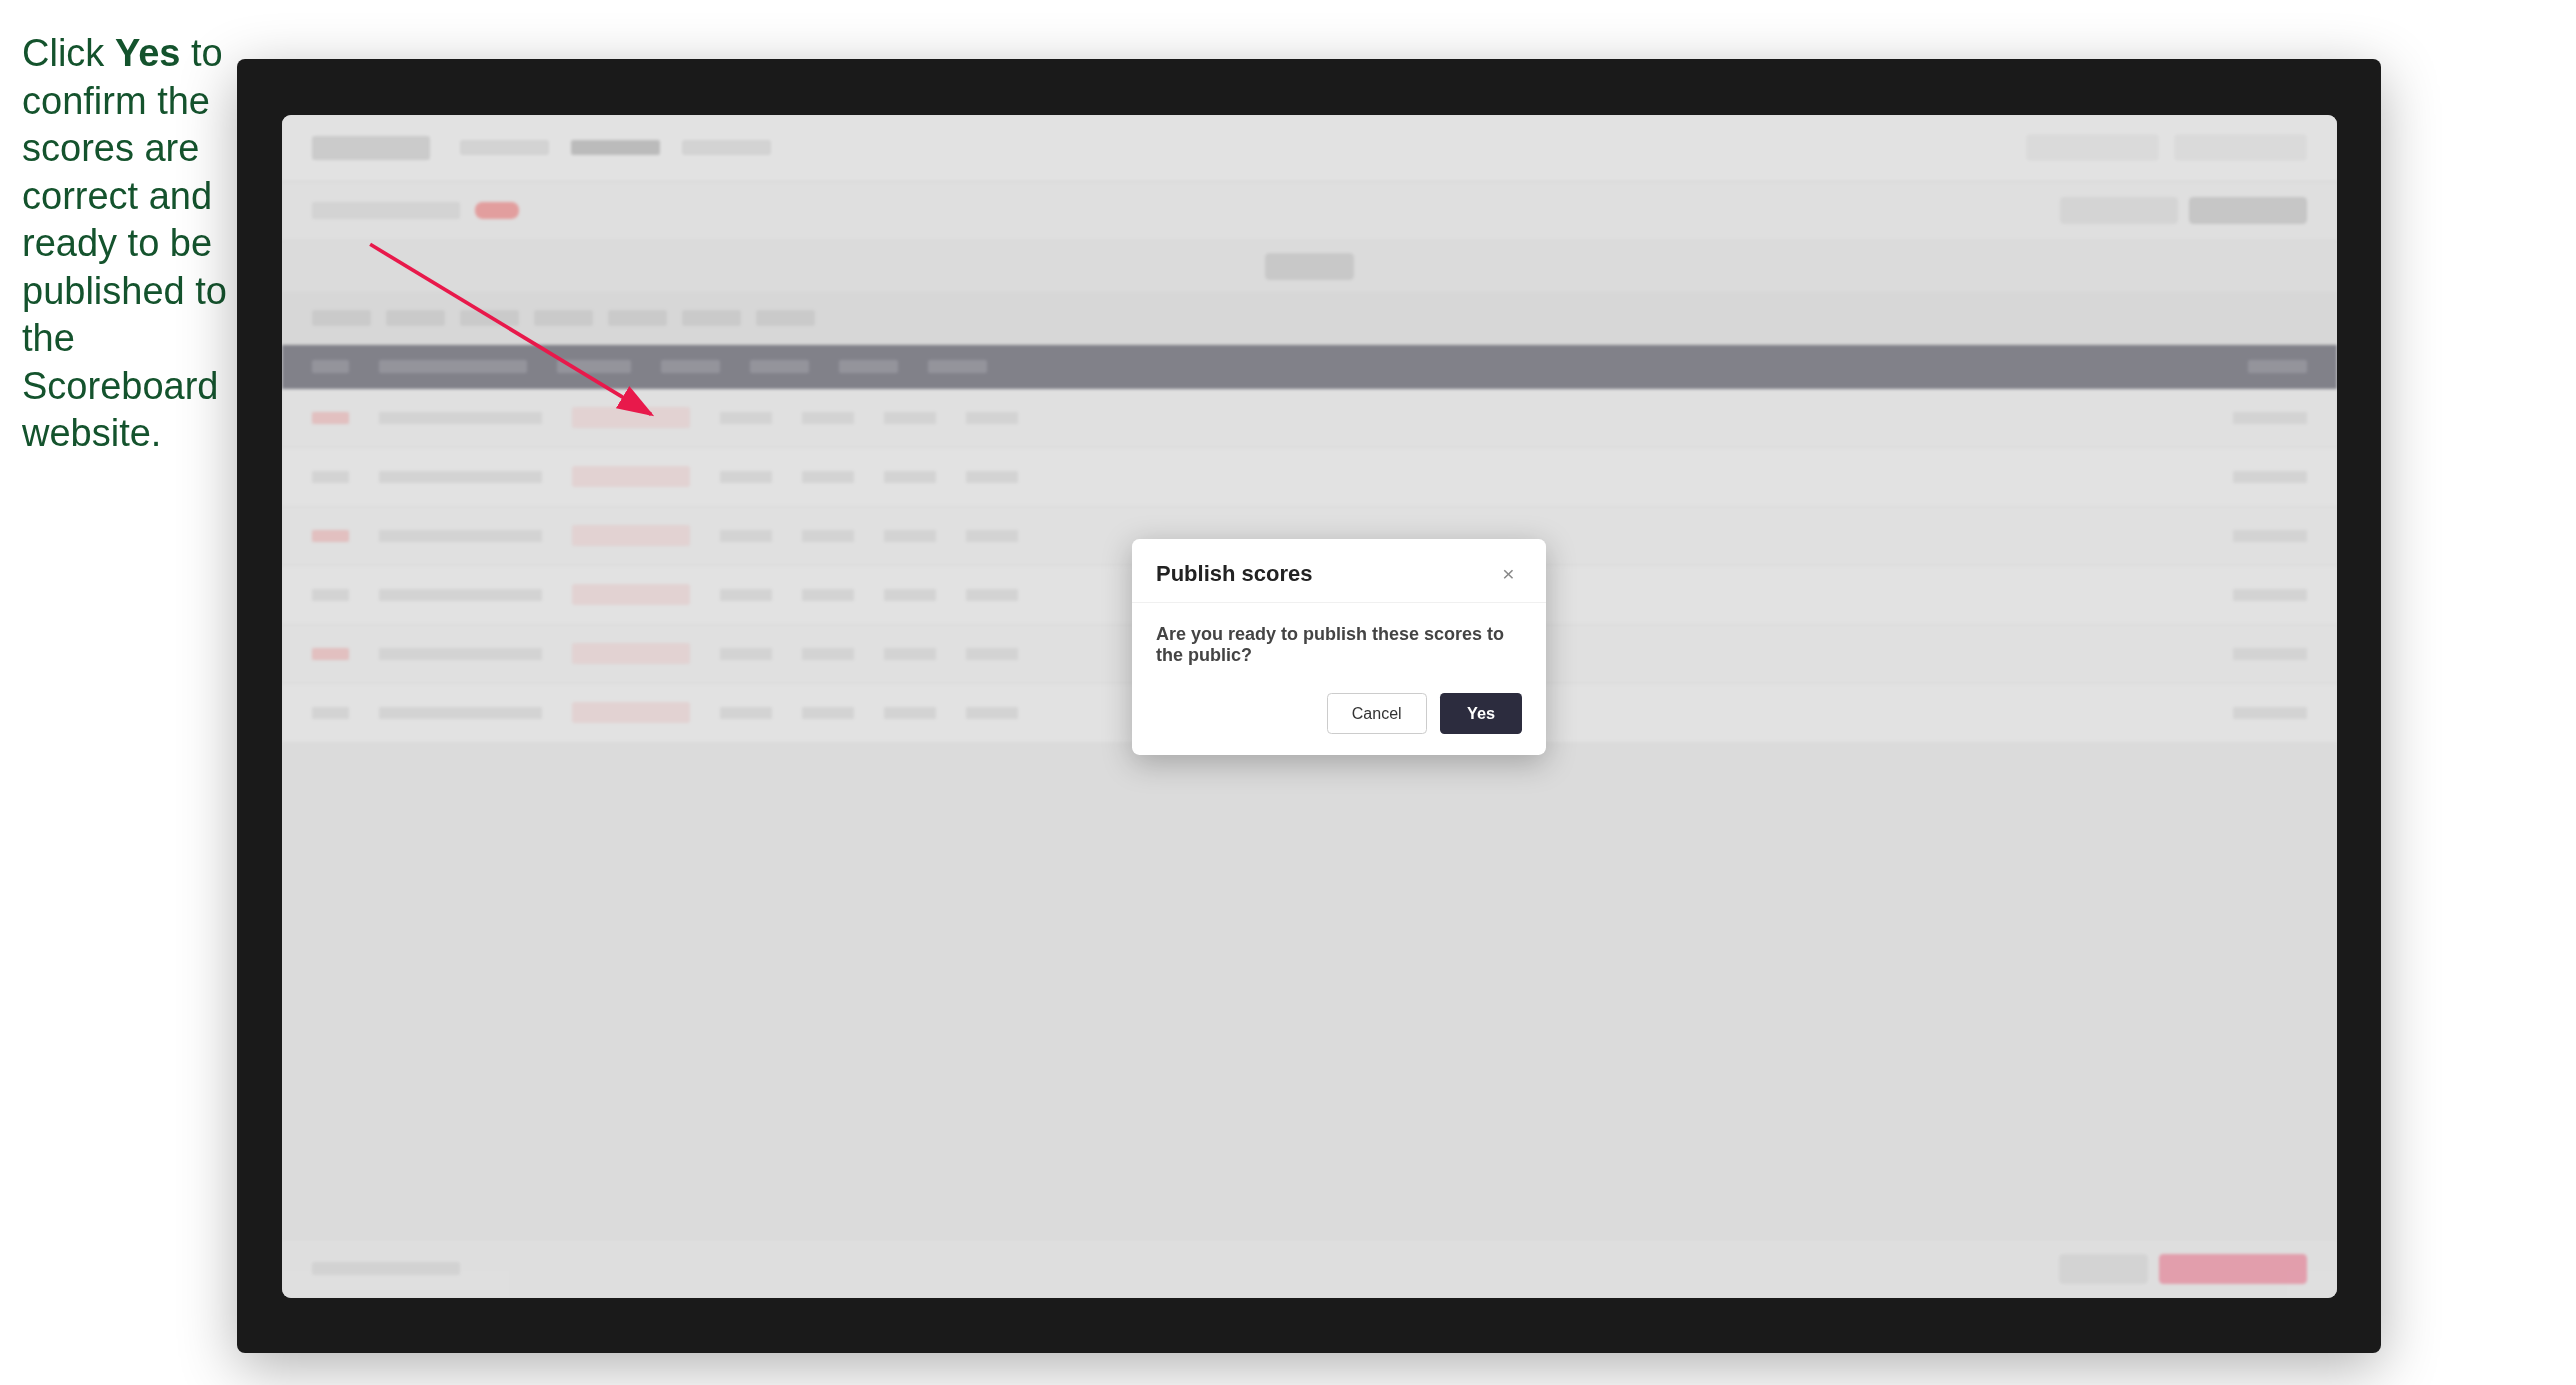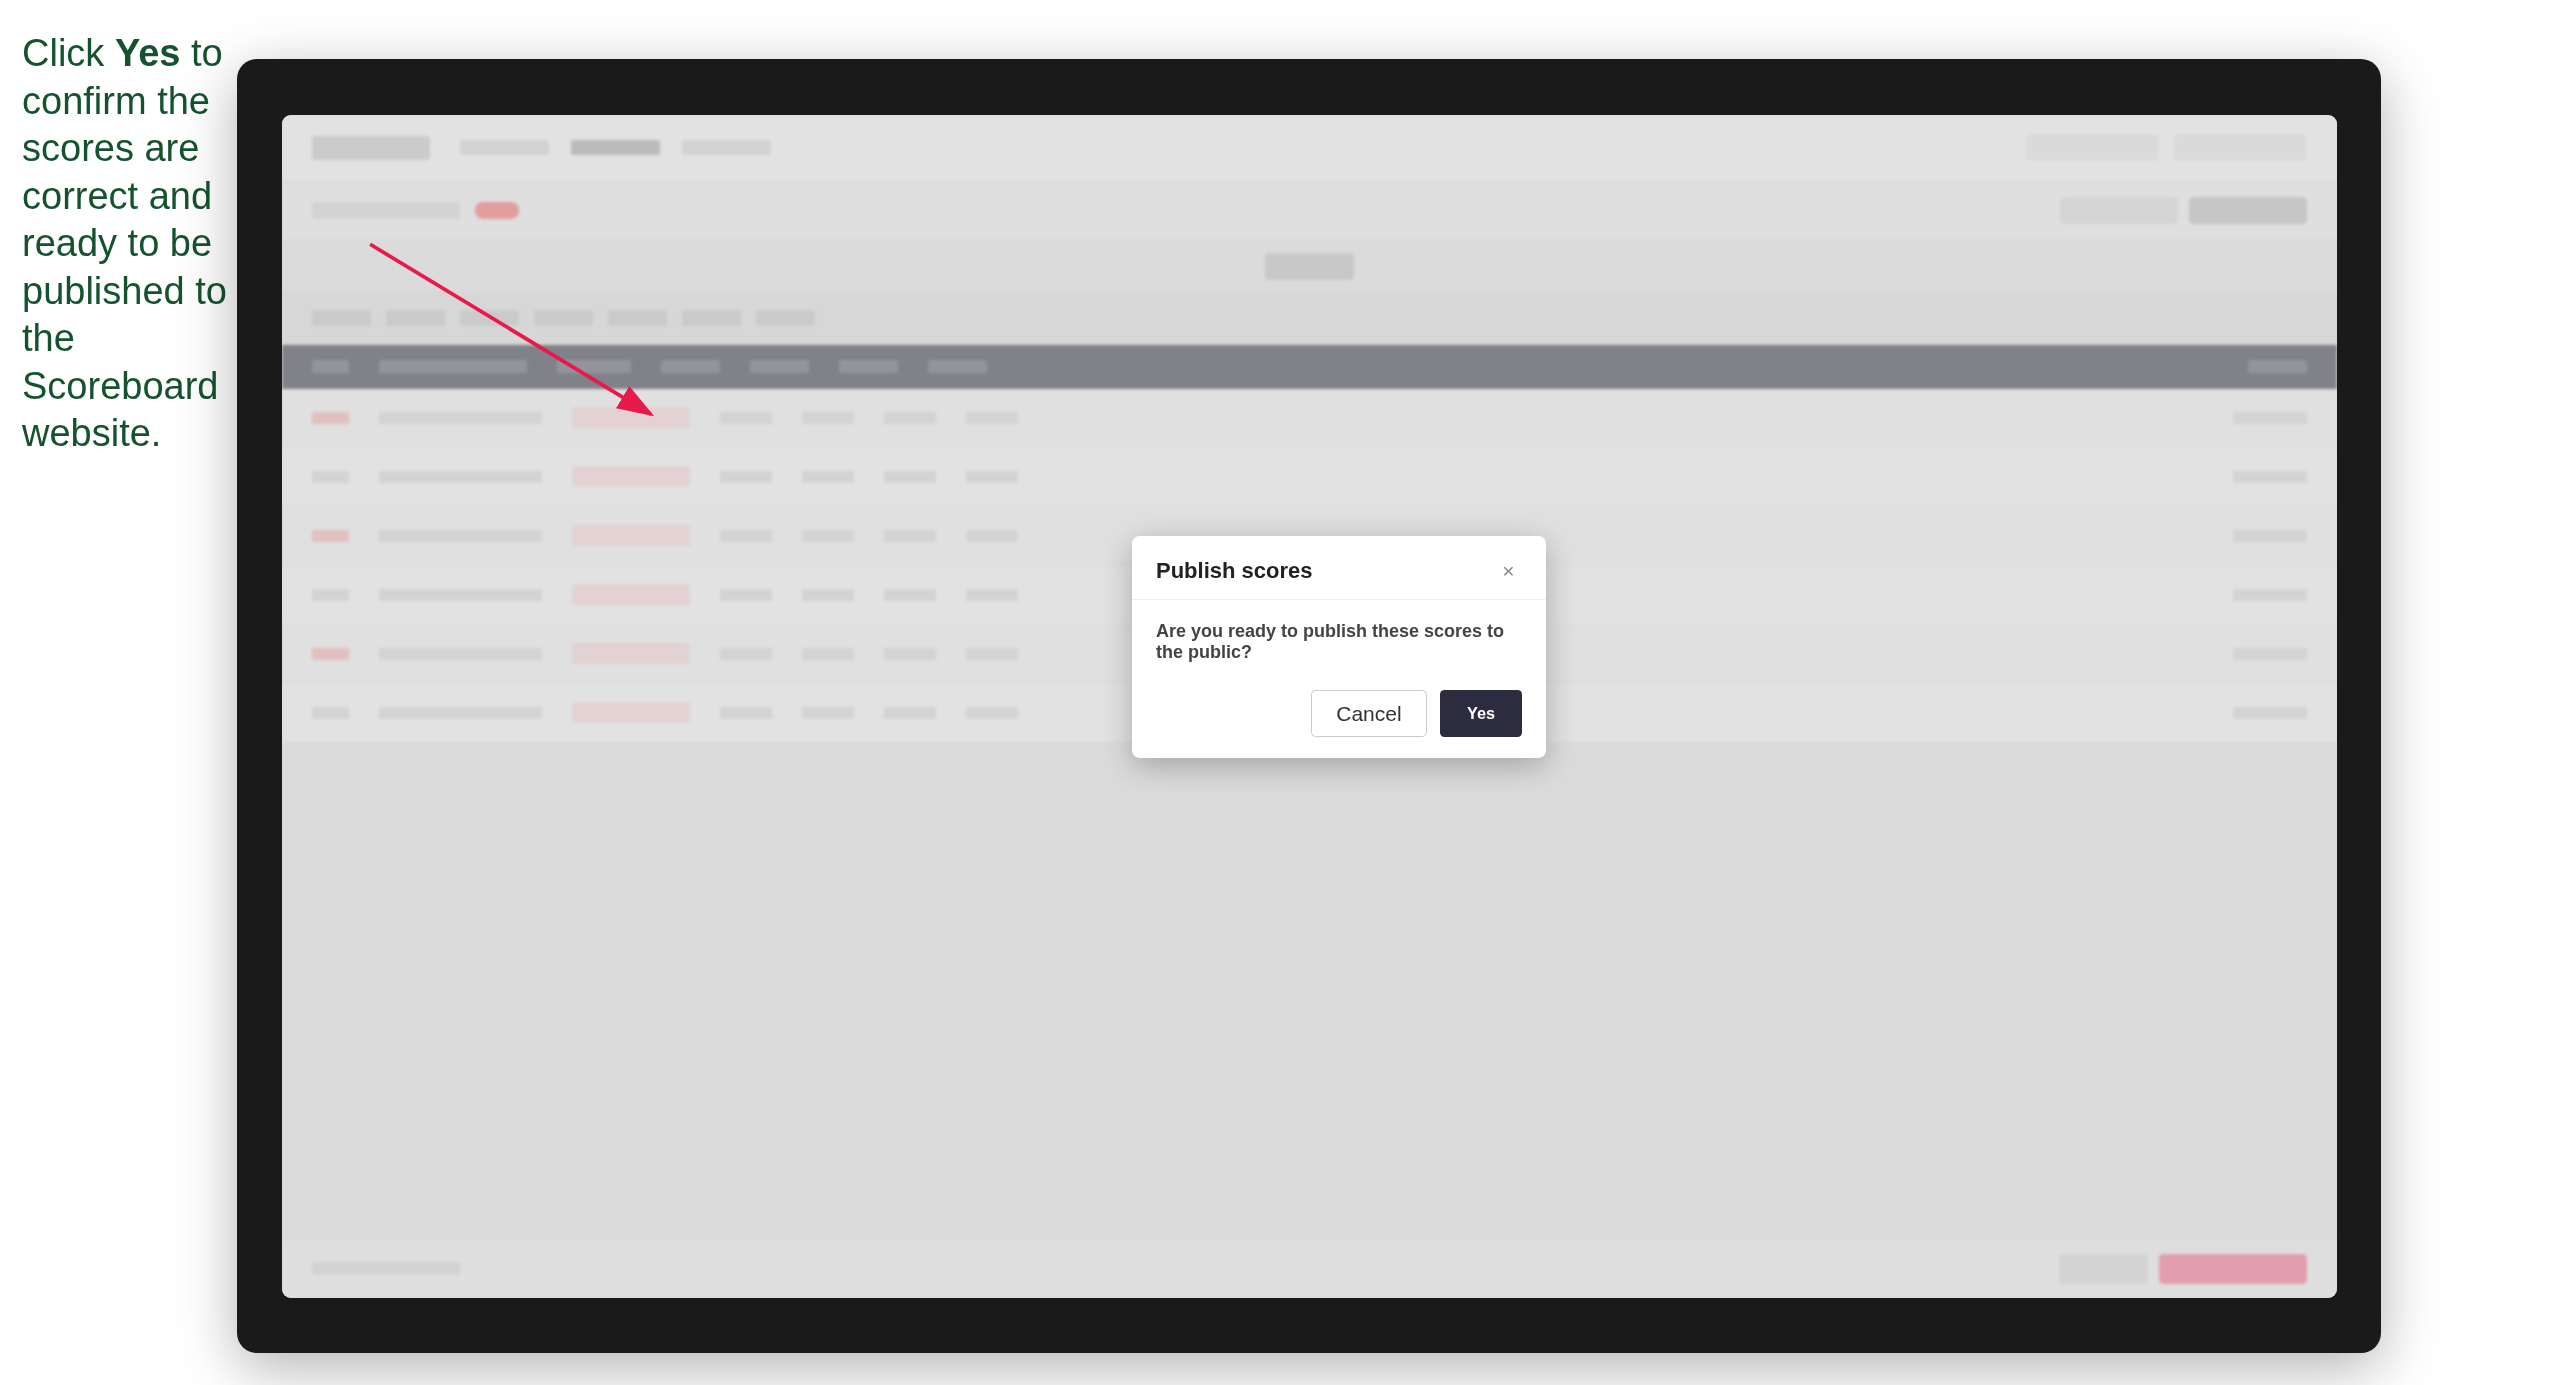--- a/index.html
+++ b/index.html
@@ -28,21 +28,21 @@
     }
 
     
     .tablet {
       position: absolute;
       top: 59px;
       left: 237px;
       width: 2144px;
       height: 1294px;
       background: #1a1a1a;
-      border-radius: 20px;
+      border-radius: 8px;
       box-shadow: 0 15px 59px rgba(0,0,0,0.3);
       display: flex;
       align-items: center;
       justify-content: center;
     }
 
     .tablet-screen {
       width: 2055px;
       height: 1183px;
       background: #f0f0f0;
@@ -303,21 +303,21 @@
     .modal-actions {
       display: flex;
       justify-content: flex-end;
       gap: 13.3px;
     }
     .btn-cancel {
       padding: 10.4px 24px;
       border: 1.1px solid #cccccc;
       background: #ffffff;
       border-radius: 4.4px;
-      font-size: 21px;
+      font-size: 16px;
       color: #333333;
       cursor: pointer;
     }
     .btn-yes {
       padding: 10.4px 27px;
       background: #2c2c3e;
       color: #ffffff;
       border: none;
       border-radius: 4.4px;
       font-size: 16.3px;

